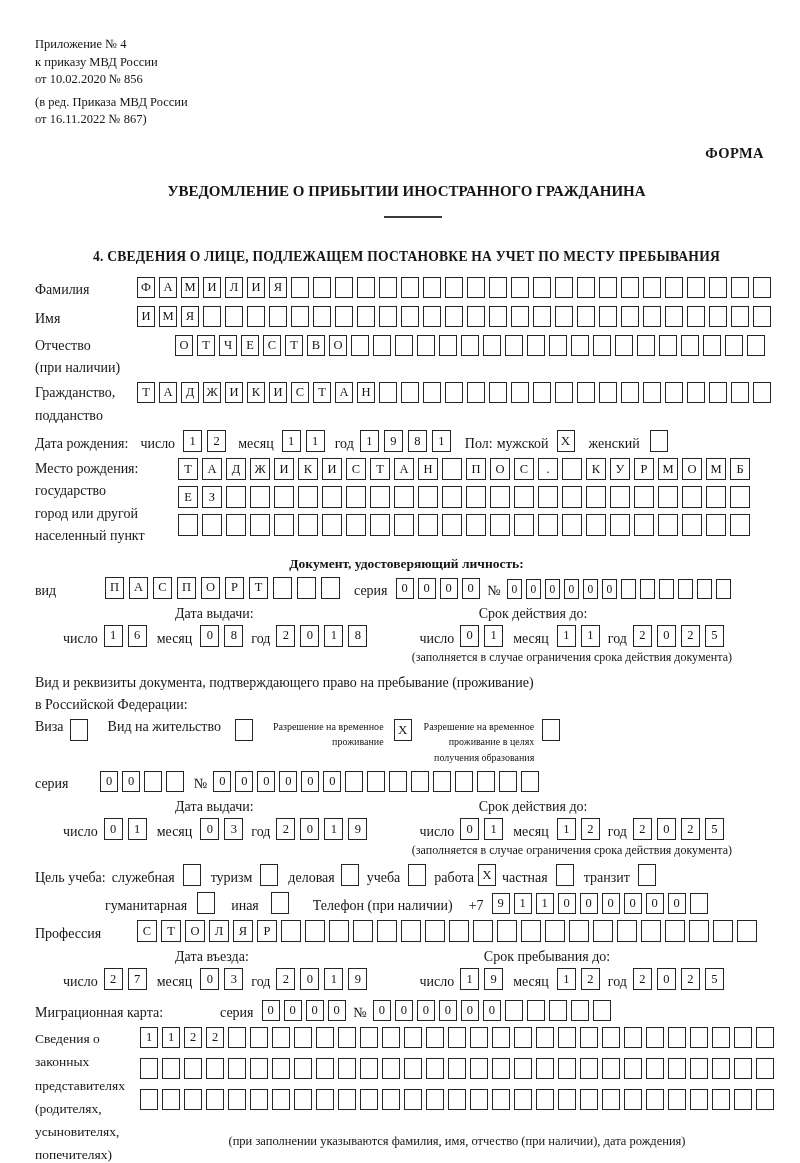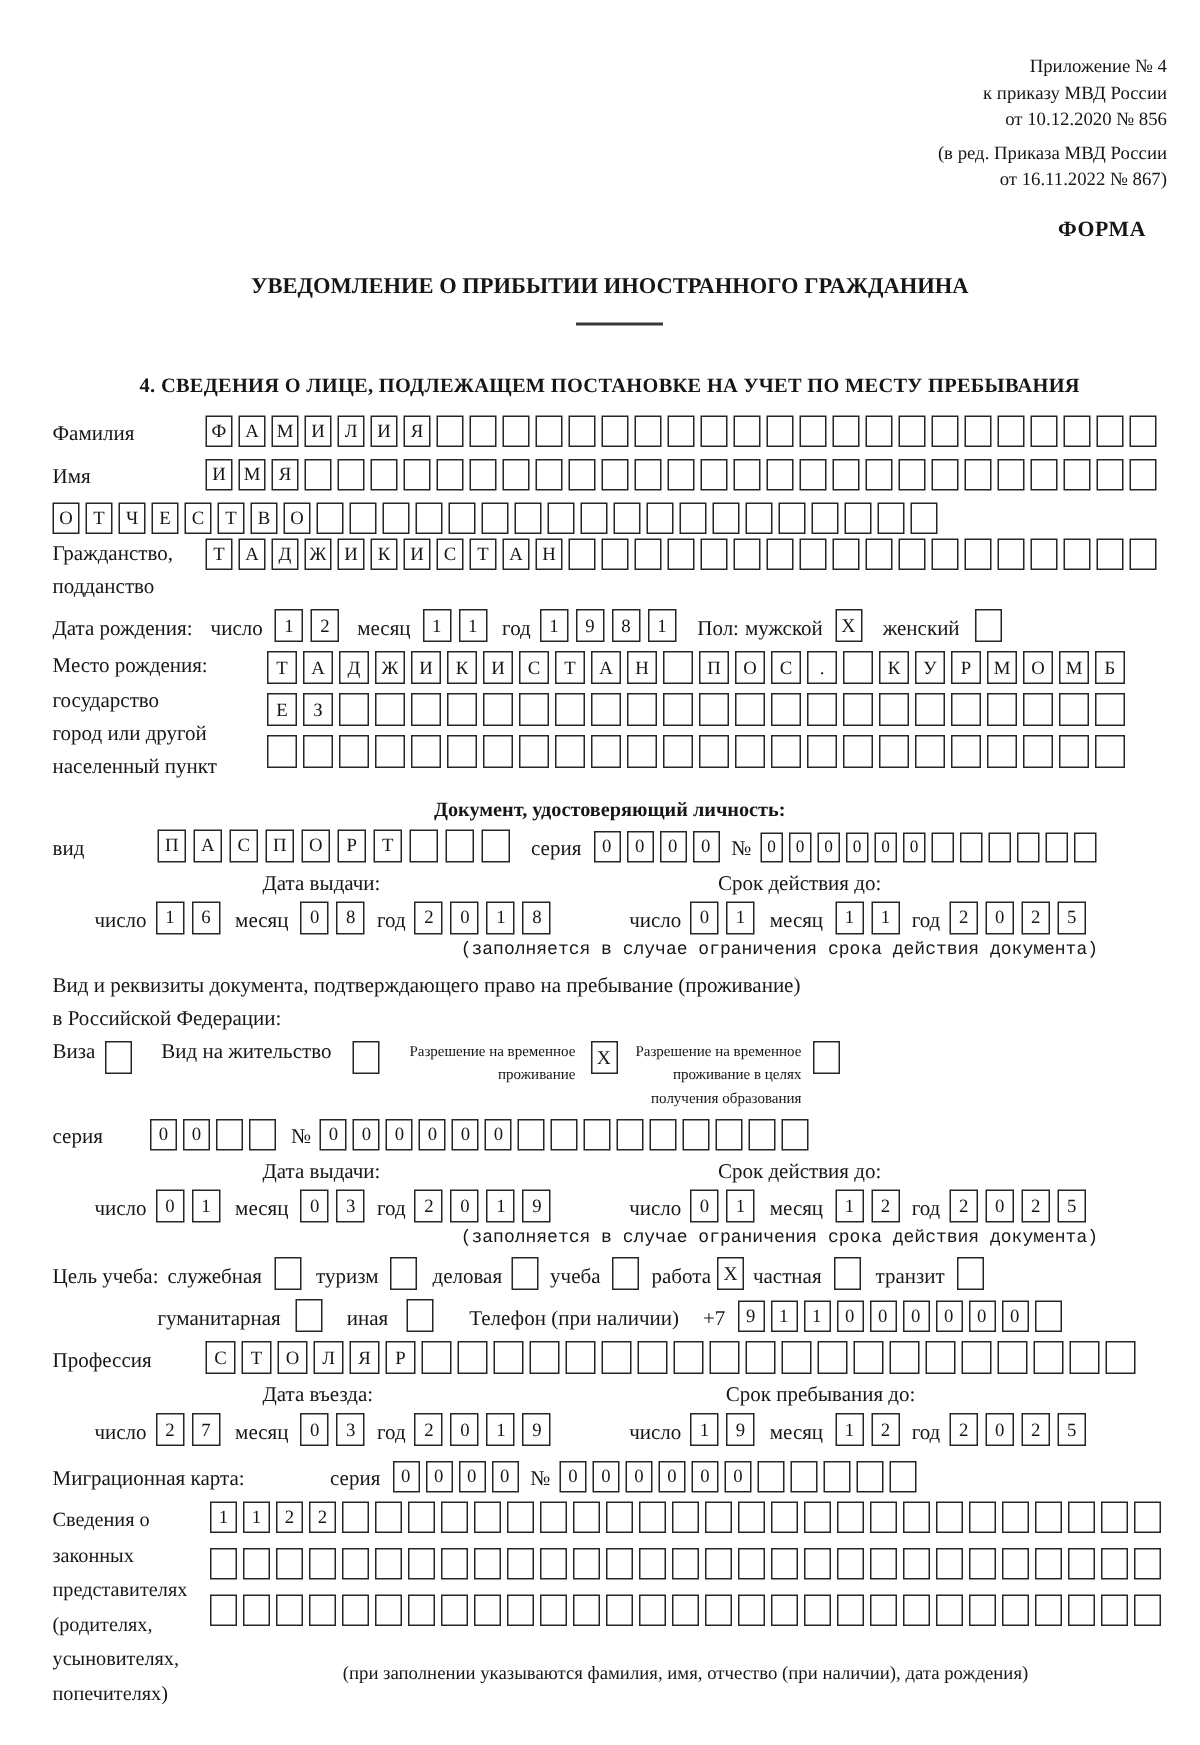--- a/index.html
+++ b/index.html
@@ -4,21 +4,21 @@
 <style>
   * { margin:0; padding:0; box-sizing:border-box; }
   html, body { background:#ffffff; }
   body {
     width:800px; height:1163px; overflow:hidden;
     font-family:"Liberation Serif","DejaVu Serif",serif;
     color:#161616;
   }
   .page { padding:36px 22px 0 35px; }
 
-  .annex { margin-left:580px; font-size:12.5px; line-height:1.4;text-align:right; }
+  .annex { font-size:12.5px; line-height:1.4; }
   .annex-gap { height:5px; }
   .forma { text-align:right; padding-right:14px; font-weight:bold; font-size:14.5px; margin-top:16px; letter-spacing:.4px; }
 
   .title { text-align:center; font-weight:bold; font-size:15px; line-height:1.5; margin-top:18px; }
   .title-blank { display:inline-block; width:58px; border-bottom:2px solid #3a3a3a; margin-left:12px; height:12px; }
   .section-title { text-align:center; font-weight:bold; font-size:13.6px; margin-top:24px; letter-spacing:.2px; }
 
   .frow { display:flex; align-items:flex-end; margin-top:8px; }
   .frow.top { align-items:flex-start; }
   .lbl { font-size:14px; flex:0 0 auto; white-space:nowrap; }
@@ -42,32 +42,32 @@
   .opt { font-size:10px; text-align:right; white-space:pre-line; line-height:1.55; flex:0 0 auto; }
 
   .w70{width:70px} .w95{width:95px} .w102{width:102px}
   .w140{width:140px} .w143{width:143px} .w155{width:155px} .w65{width:65px}
   .ml4{margin-left:4px} .ml6{margin-left:6px} .ml8{margin-left:8px} .ml10{margin-left:10px}
   .ml12{margin-left:12px} .ml14{margin-left:14px} .ml16{margin-left:16px} .ml20{margin-left:20px}
   .ml24{margin-left:24px} .ml28{margin-left:28px} .ml30{margin-left:30px} .ml52{margin-left:52px}
   .ml70{margin-left:70px} .ml140{margin-left:140px}
   .mr6{margin-right:6px} .mr8{margin-right:8px}
   .mt3{margin-top:3px} .mt5{margin-top:5px} .mt6{margin-top:6px} .mt10{margin-top:10px} .mt12{margin-top:12px}
-  .note-right { text-align:right; padding-right:46px;font-family:Liberation Mono, monospace; }
+  .note-right { text-align:right; padding-right:46px; }
   .note-center { text-align:center; padding-left:120px; margin-top:5px; font-size:12.5px; }
 </style>
 </head>
 <body>
 
 <div class="page">
 
   <div class="annex">
     <div>Приложение № 4</div>
     <div>к приказу МВД России</div>
-    <div>от 10.12.2020 № 856</div>
+    <div>от 10.02.2020 № 856</div>
     <div class="annex-gap"></div>
     <div>(в ред. Приказа МВД России</div>
     <div>от 16.11.2022 № 867)</div>
   </div>
   <div class="forma">ФОРМА</div>
 
   <div class="title">
     <div>УВЕДОМЛЕНИЕ О ПРИБЫТИИ ИНОСТРАННОГО ГРАЖДАНИНА</div>
     <div><span class="title-blank"></span></div>
   </div>
@@ -137,20 +137,24 @@
         <span class="cell"></span>
         <span class="cell"></span>
         <span class="cell"></span>
         <span class="cell"></span>
         <span class="cell"></span>
         <span class="cell"></span>
       </div>
   </div>
 
   <div class="frow top">
+    <div class="lbl2 w140">
+      <div>Отчество</div>
+      <div>(при наличии)</div>
+    </div>
     <div class="cells">
         <span class="cell">О</span>
         <span class="cell">Т</span>
         <span class="cell">Ч</span>
         <span class="cell">Е</span>
         <span class="cell">С</span>
         <span class="cell">Т</span>
         <span class="cell">В</span>
         <span class="cell">О</span>
         <span class="cell"></span>

